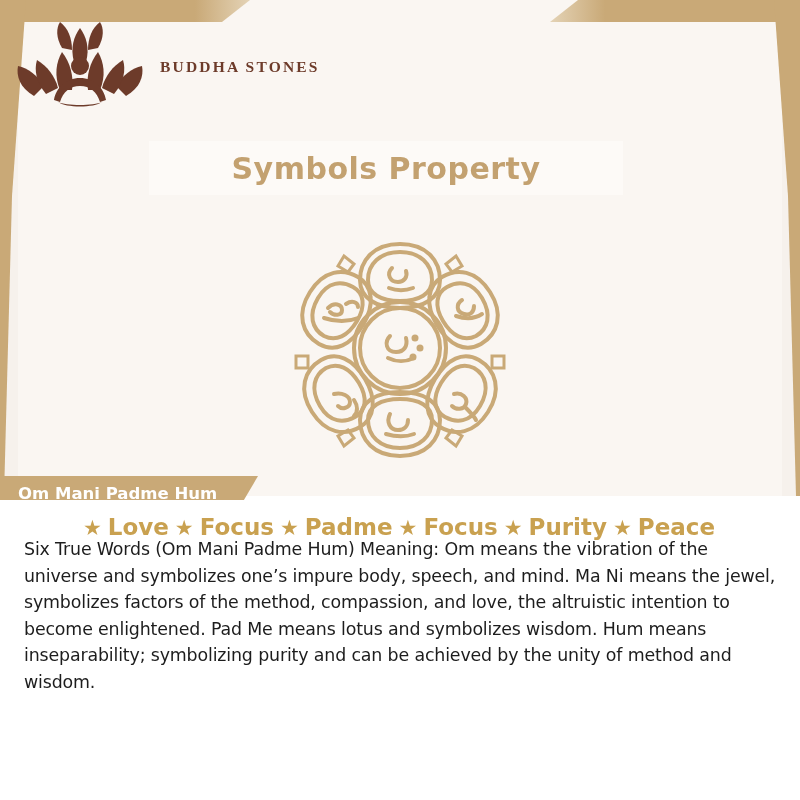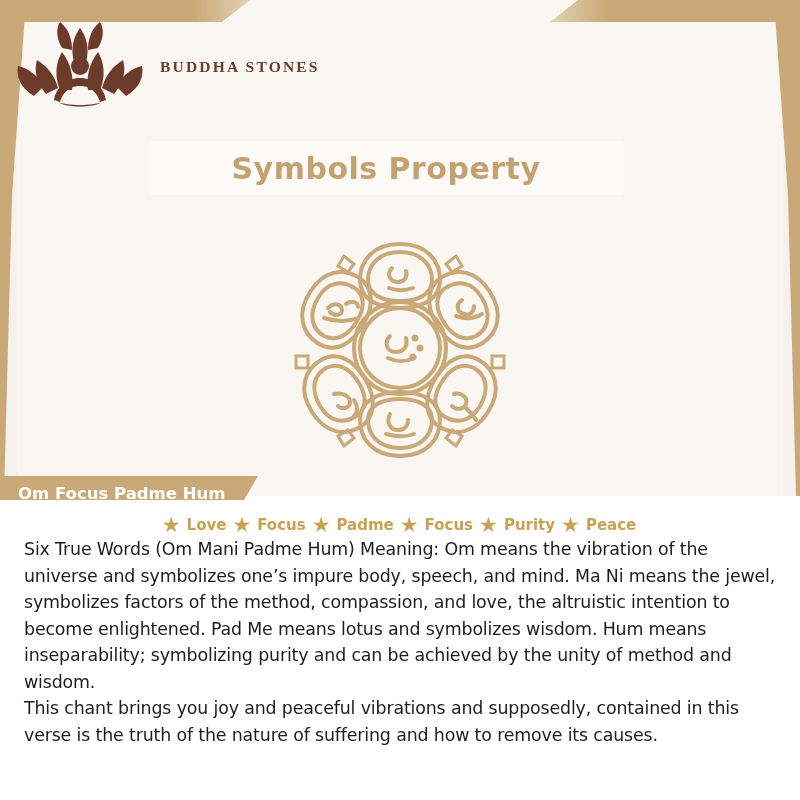--- a/index.html
+++ b/index.html
@@ -145,21 +145,21 @@
     background: #ffffff;
   }
   .keywords {
     position: absolute;
     left: 0; right: 0; top: 14px;
     display: flex; align-items: center; justify-content: center;
     gap: 0px;
   }
   .kw {
     color: #c9a150;
-    font-size: 15px;
+    font-size: 23px;
     font-weight: 700;
     font-family: "DejaVu Sans", sans-serif;
     padding: 0 4px;
   }
   .kw-star {
     color: #c9a150;
     font-size: 21px;
     line-height: 1;
     padding: 0 2px;
   }
@@ -282,21 +282,21 @@
         <path d="M204 178 c8 -2 14 4 12 10 c-2 6 -10 6 -14 2"></path>
         <path d="M216 192 c4 4 8 8 10 12"></path>
 
         <path d="M140 198 c-4 8 0 16 8 16 c6 0 10 -4 10 -10"></path>
         <path d="M136 218 c10 3 20 3 28 0"></path>
       </g>
     </svg>
   </div>
 
   <div class="ribbon">
-    <span class="ribbon-text">Om Focus Padme Hum</span>
+    <span class="ribbon-text">Om Mani Padme Hum</span>
   </div>
 
   <div class="body-block">
 
     <div class="keywords">
       <span class="kw-star">★</span>
       <span class="kw">Love</span>
       <span class="kw-star">★</span>
       <span class="kw">Focus</span>
       <span class="kw-star">★</span>
@@ -304,18 +304,17 @@
       <span class="kw-star">★</span>
       <span class="kw">Focus</span>
       <span class="kw-star">★</span>
       <span class="kw">Purity</span>
       <span class="kw-star">★</span>
       <span class="kw">Peace</span>
     </div>
 
     <div class="paragraphs">
       <p class="para">Six True Words (Om Mani Padme Hum) Meaning: Om means the vibration of the universe and symbolizes one’s impure body, speech, and mind. Ma Ni means the jewel, symbolizes factors of the method, compassion, and love, the altruistic intention to become enlightened. Pad Me means lotus and symbolizes wisdom. Hum means inseparability; symbolizing purity and can be achieved by the unity of method and wisdom.</p>
-      <p class="para">This chant brings you joy and peaceful vibrations and supposedly, contained in this verse is the truth of the nature of suffering and how to remove its causes.</p>
     </div>
 
   </div>
 
 </div>
 
 </body></html>

